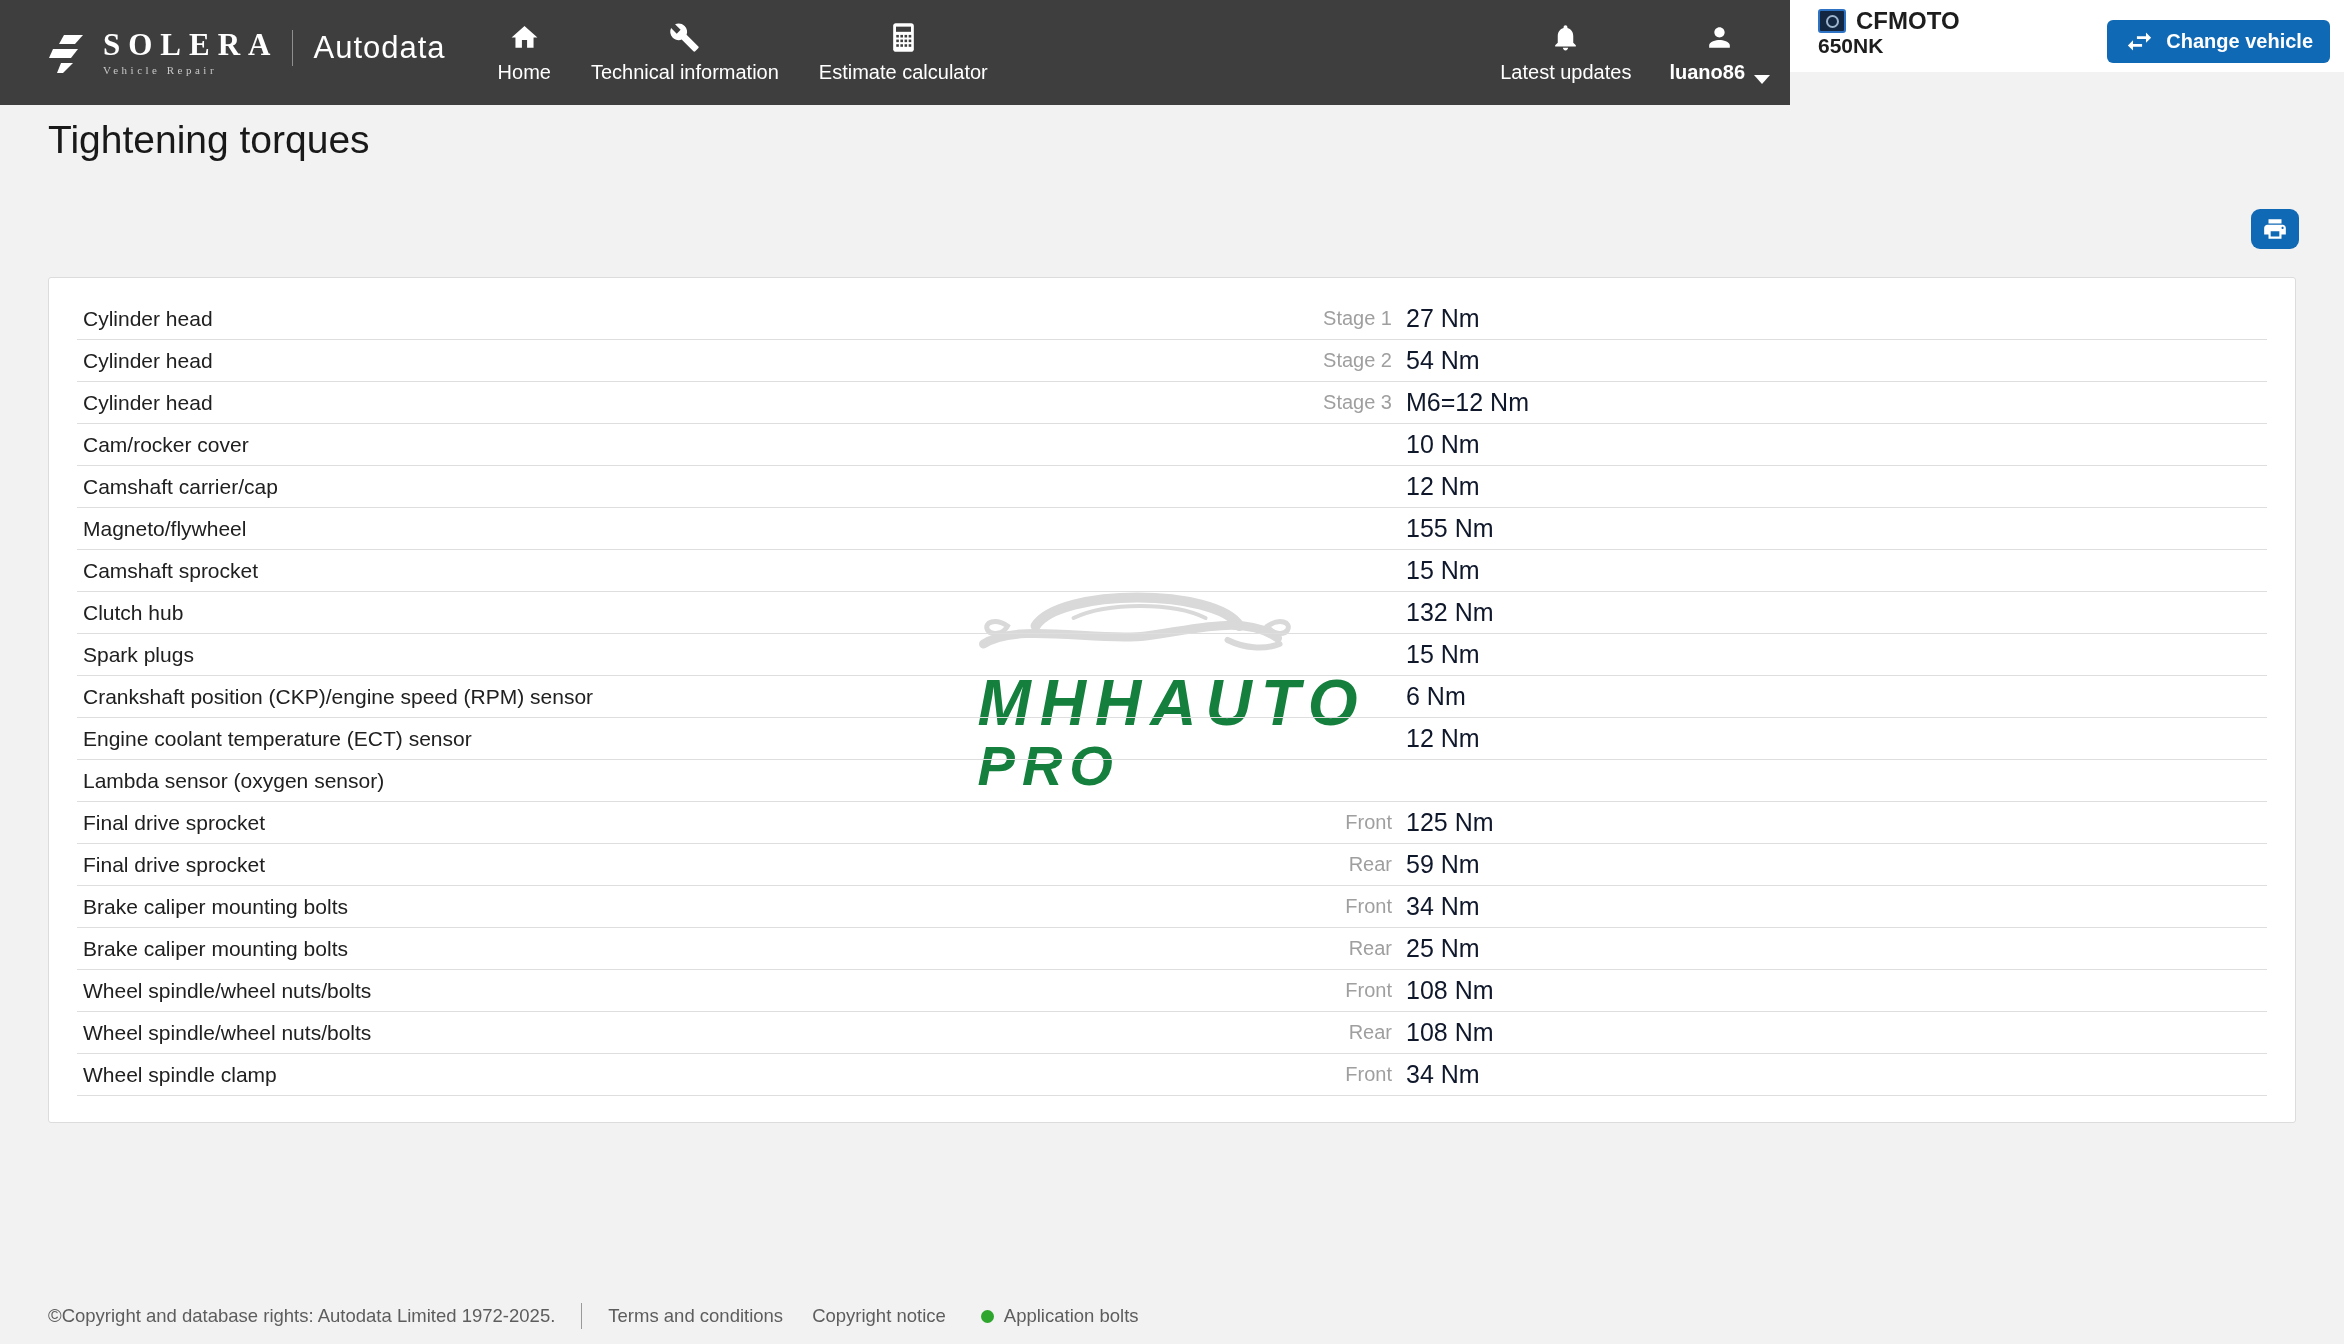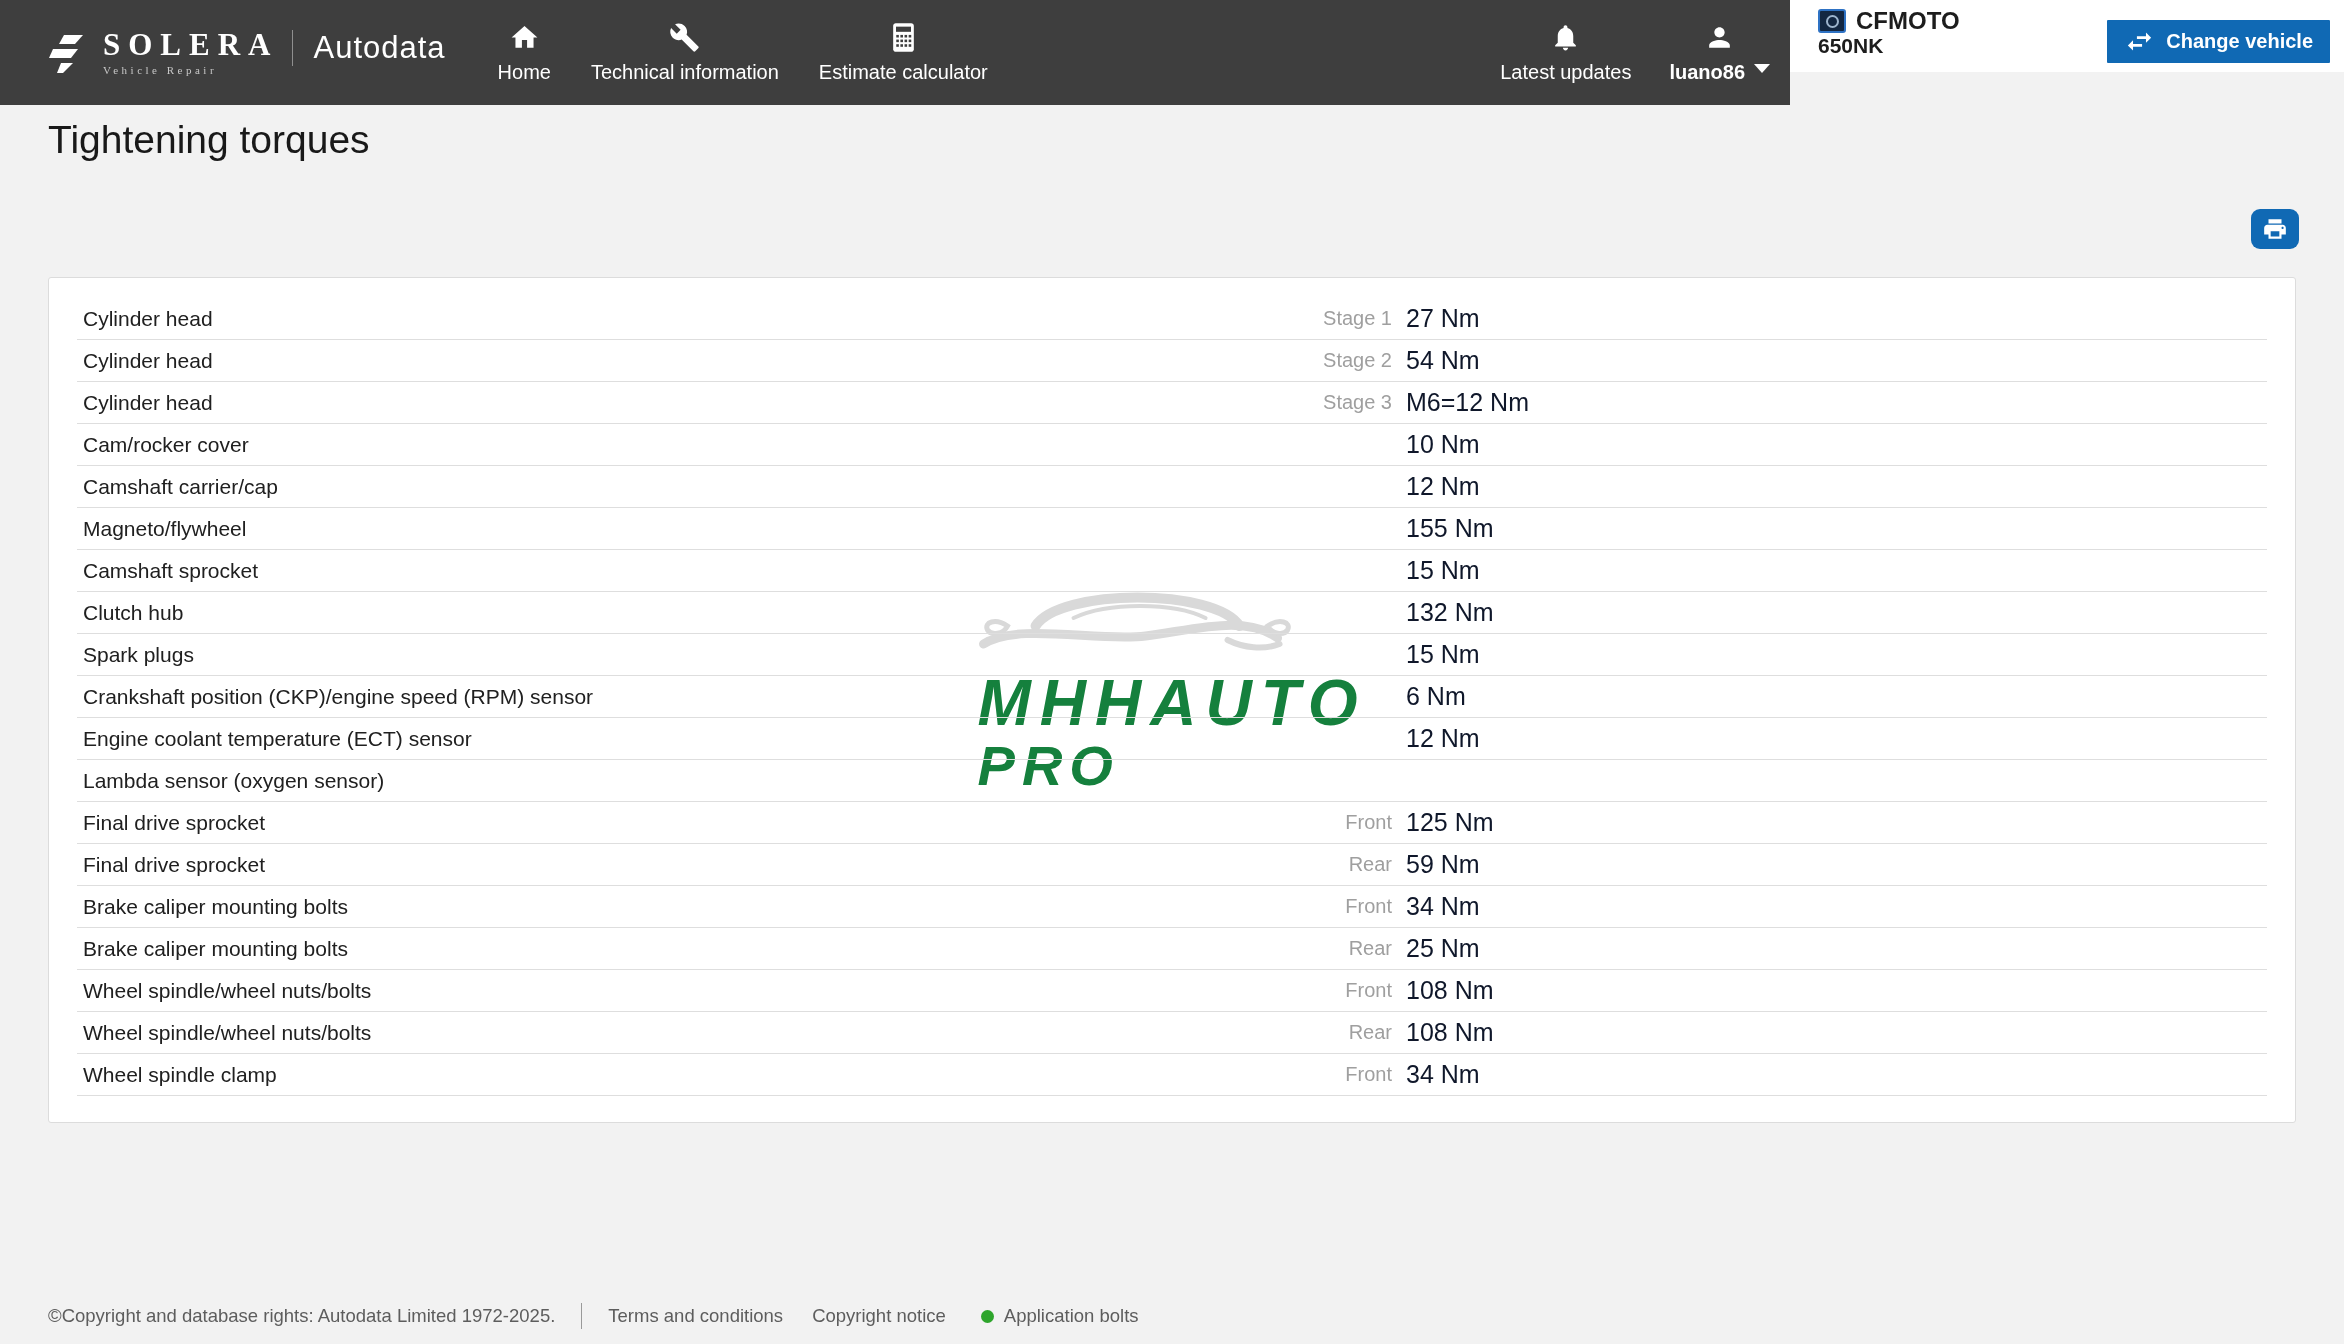--- a/index.html
+++ b/index.html
@@ -18,34 +18,34 @@
   .brand-sep { width:1px; height:36px; background:#8f8f8f; margin:0 20px 10px 14px; }
   .brand-product { font-size:31px; font-weight:400; color:#fff; letter-spacing:1px; margin-bottom:10px; }
 
   .nav-menu { display:flex; margin-left:48px; gap:32px; }
   .nav-item { display:flex; flex-direction:column; align-items:center; gap:8px;
               color:#fff; cursor:pointer; padding:0 4px; }
   .nav-item svg { width:31px; height:31px; fill:#fff; }
   .nav-label { font-size:20px; white-space:nowrap; }
 
   .nav-right { margin-left:auto; display:flex; gap:30px; margin-right:16px; }
-  .user-line { display:flex; align-items:flex-start; gap:9px; }
+  .user-line { display:flex; align-items:flex-end; gap:9px; }
   .user-name { font-size:20px; font-weight:600; }
   .caret { width:0; height:0; border-left:8px solid transparent; border-right:8px solid transparent;
            border-top:9px solid #fff; margin-top:3px; }
 
   
   .vehicle-strip { position:absolute; left:1790px; top:0; width:554px; height:72px; background:#fff; }
   .veh-logo { position:absolute; left:28px; top:9px; width:28px; height:24px; border-radius:3px;
               background:#132742; border:2px solid #2e72c4; display:flex; align-items:center; justify-content:center; }
   .veh-logo-ring { width:13px; height:13px; border:2px solid #9db4cd; border-radius:50%; }
   .veh-make { position:absolute; left:66px; top:7px; font-size:24px; font-weight:700; color:#1d1d1d; }
   .veh-model { position:absolute; left:28px; top:34px; font-size:21px; font-weight:700; color:#1d1d1d; }
   .change-btn { position:absolute; right:14px; top:20px; height:43px; padding:0 17px;
-                background:var(--accent-blue,#1069b4); border:none; border-radius:1px; cursor:pointer;
+                background:var(--accent-blue,#1069b4); border:none; border-radius:6px; cursor:pointer;
                 display:flex; align-items:center; gap:11px; color:#fff; font-family:inherit; }
   .change-btn svg { width:31px; height:31px; fill:#fff; }
   .change-label { font-size:20px; font-weight:700; white-space:nowrap; }
 
   
   .page-title { position:absolute; left:48px; top:118px; font-size:39px; font-weight:400; color:#191919; }
   .print-btn { position:absolute; right:45px; top:209px; width:48px; height:40px;
                background:var(--accent-blue,#1069b4); border:none; border-radius:9px; cursor:pointer;
                display:flex; align-items:center; justify-content:center; }
   .print-btn svg { width:26px; height:26px; fill:#fff; }

